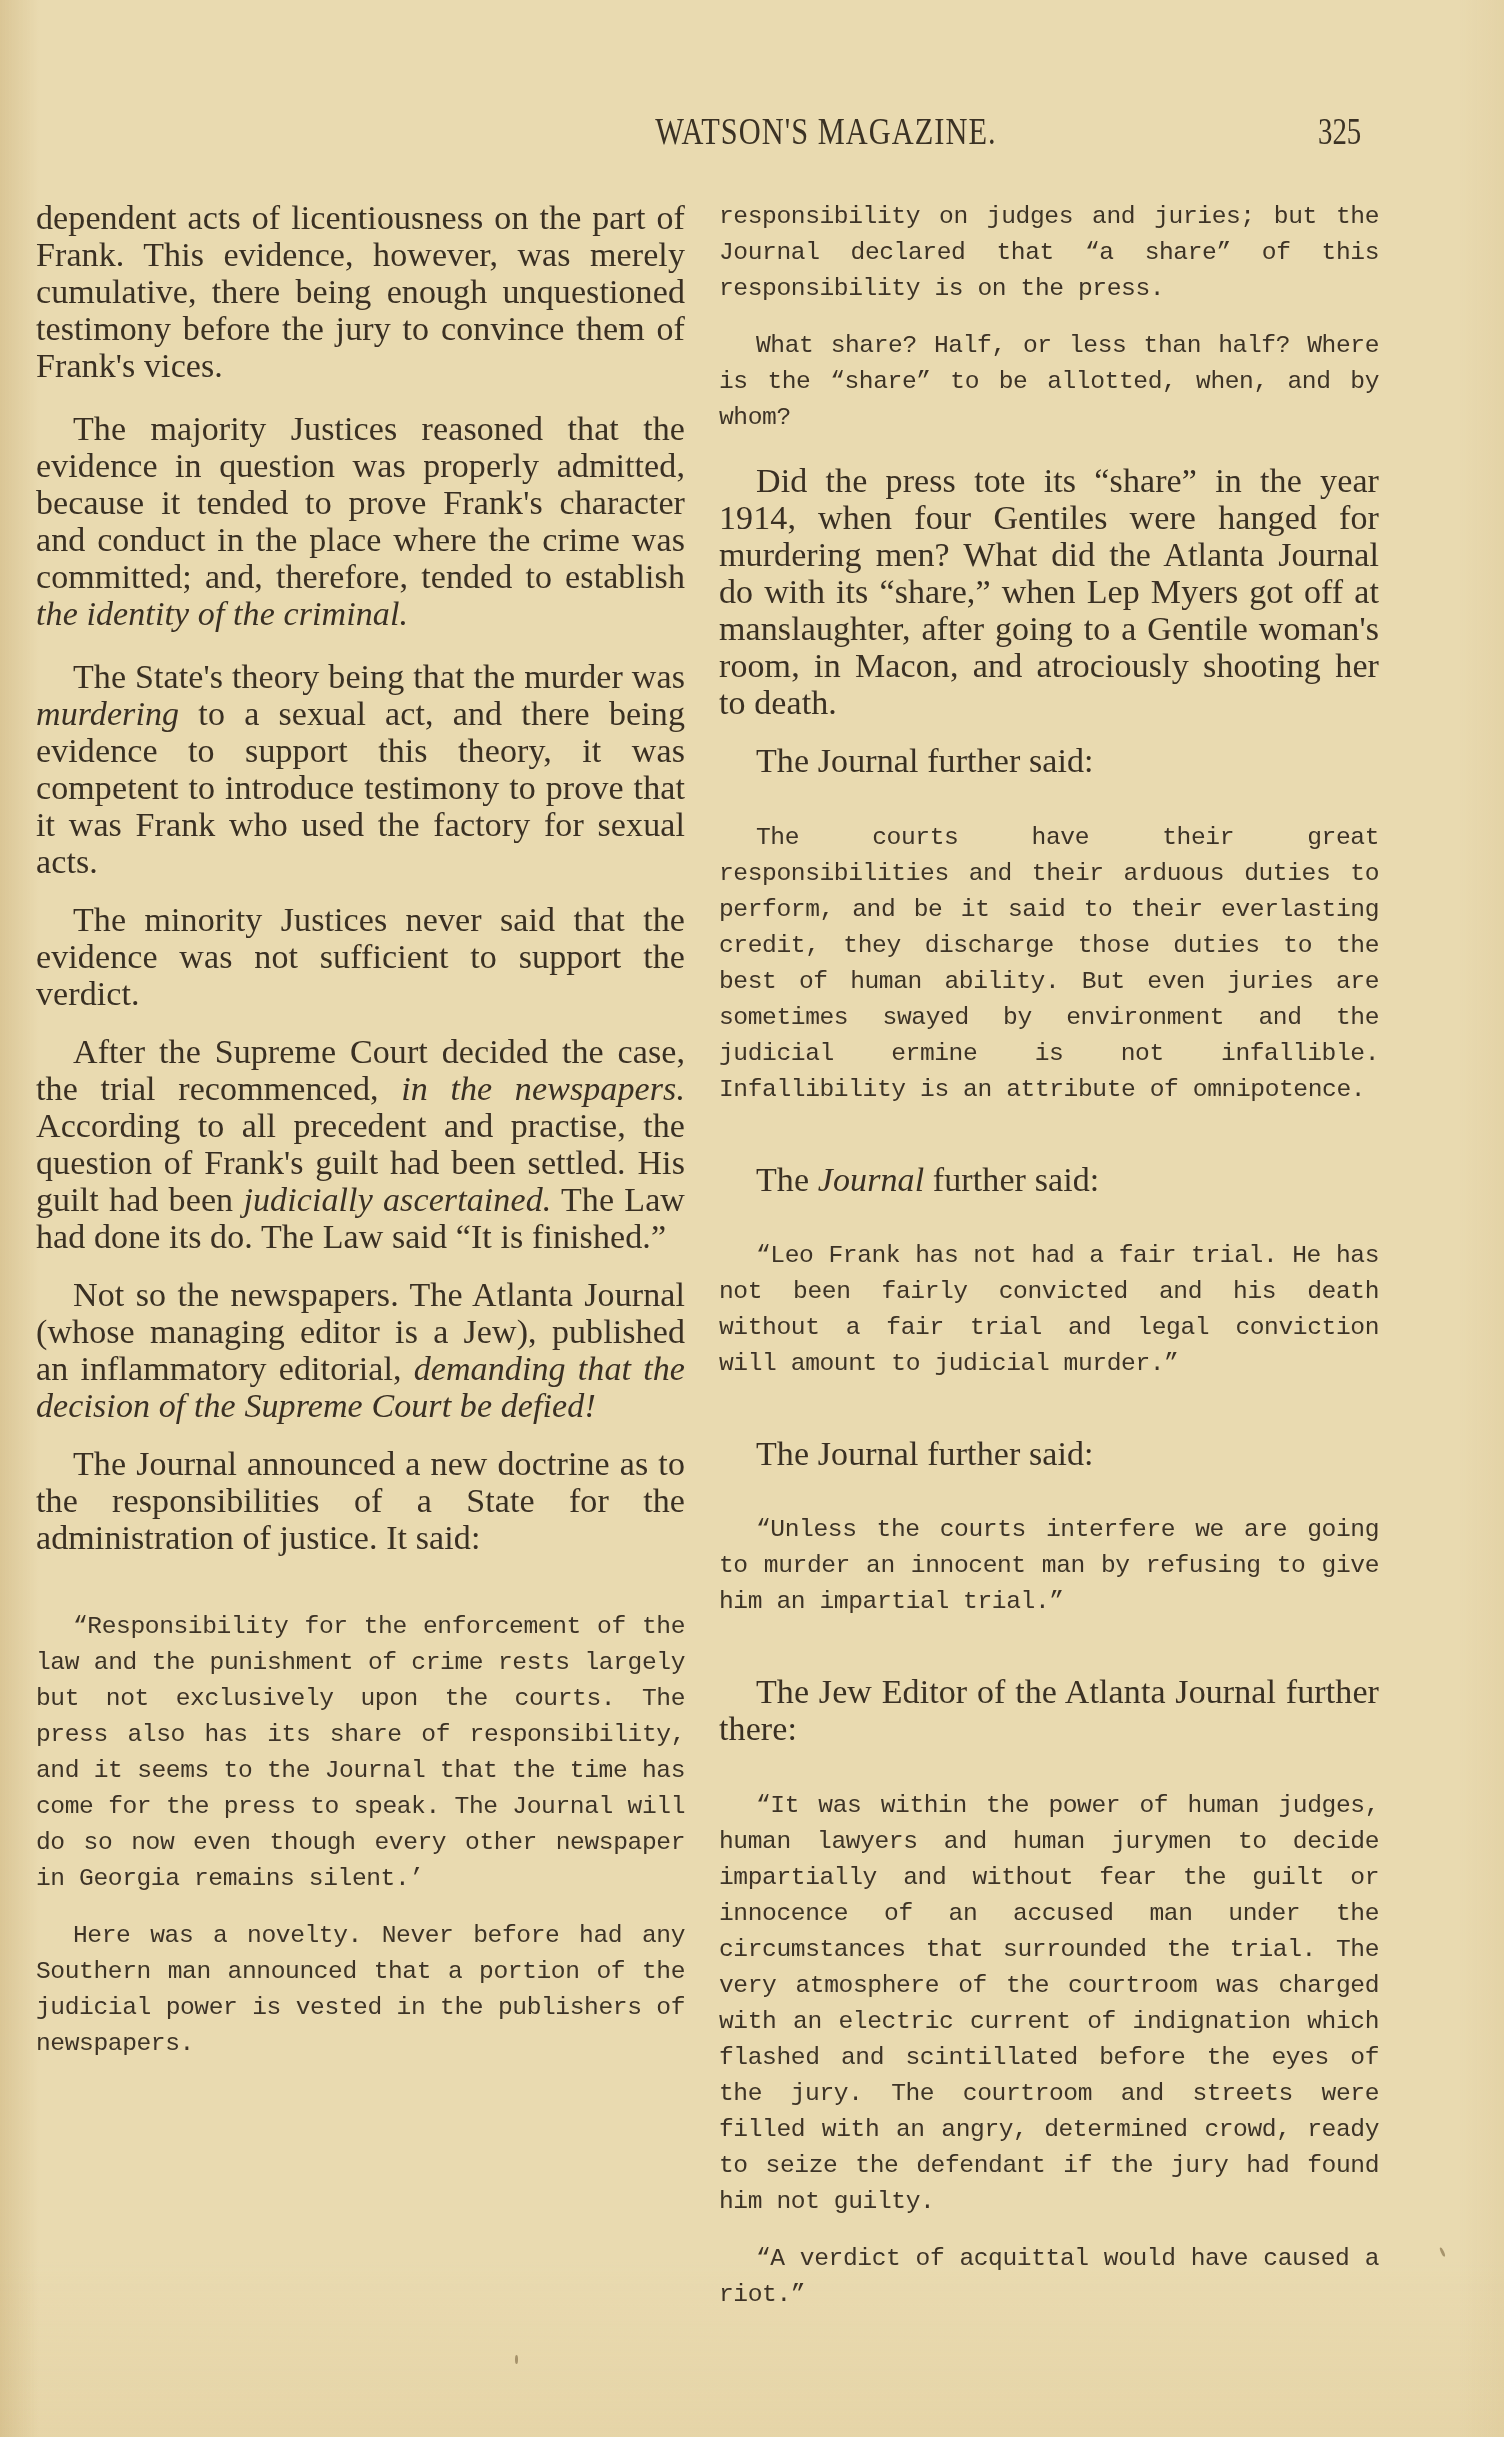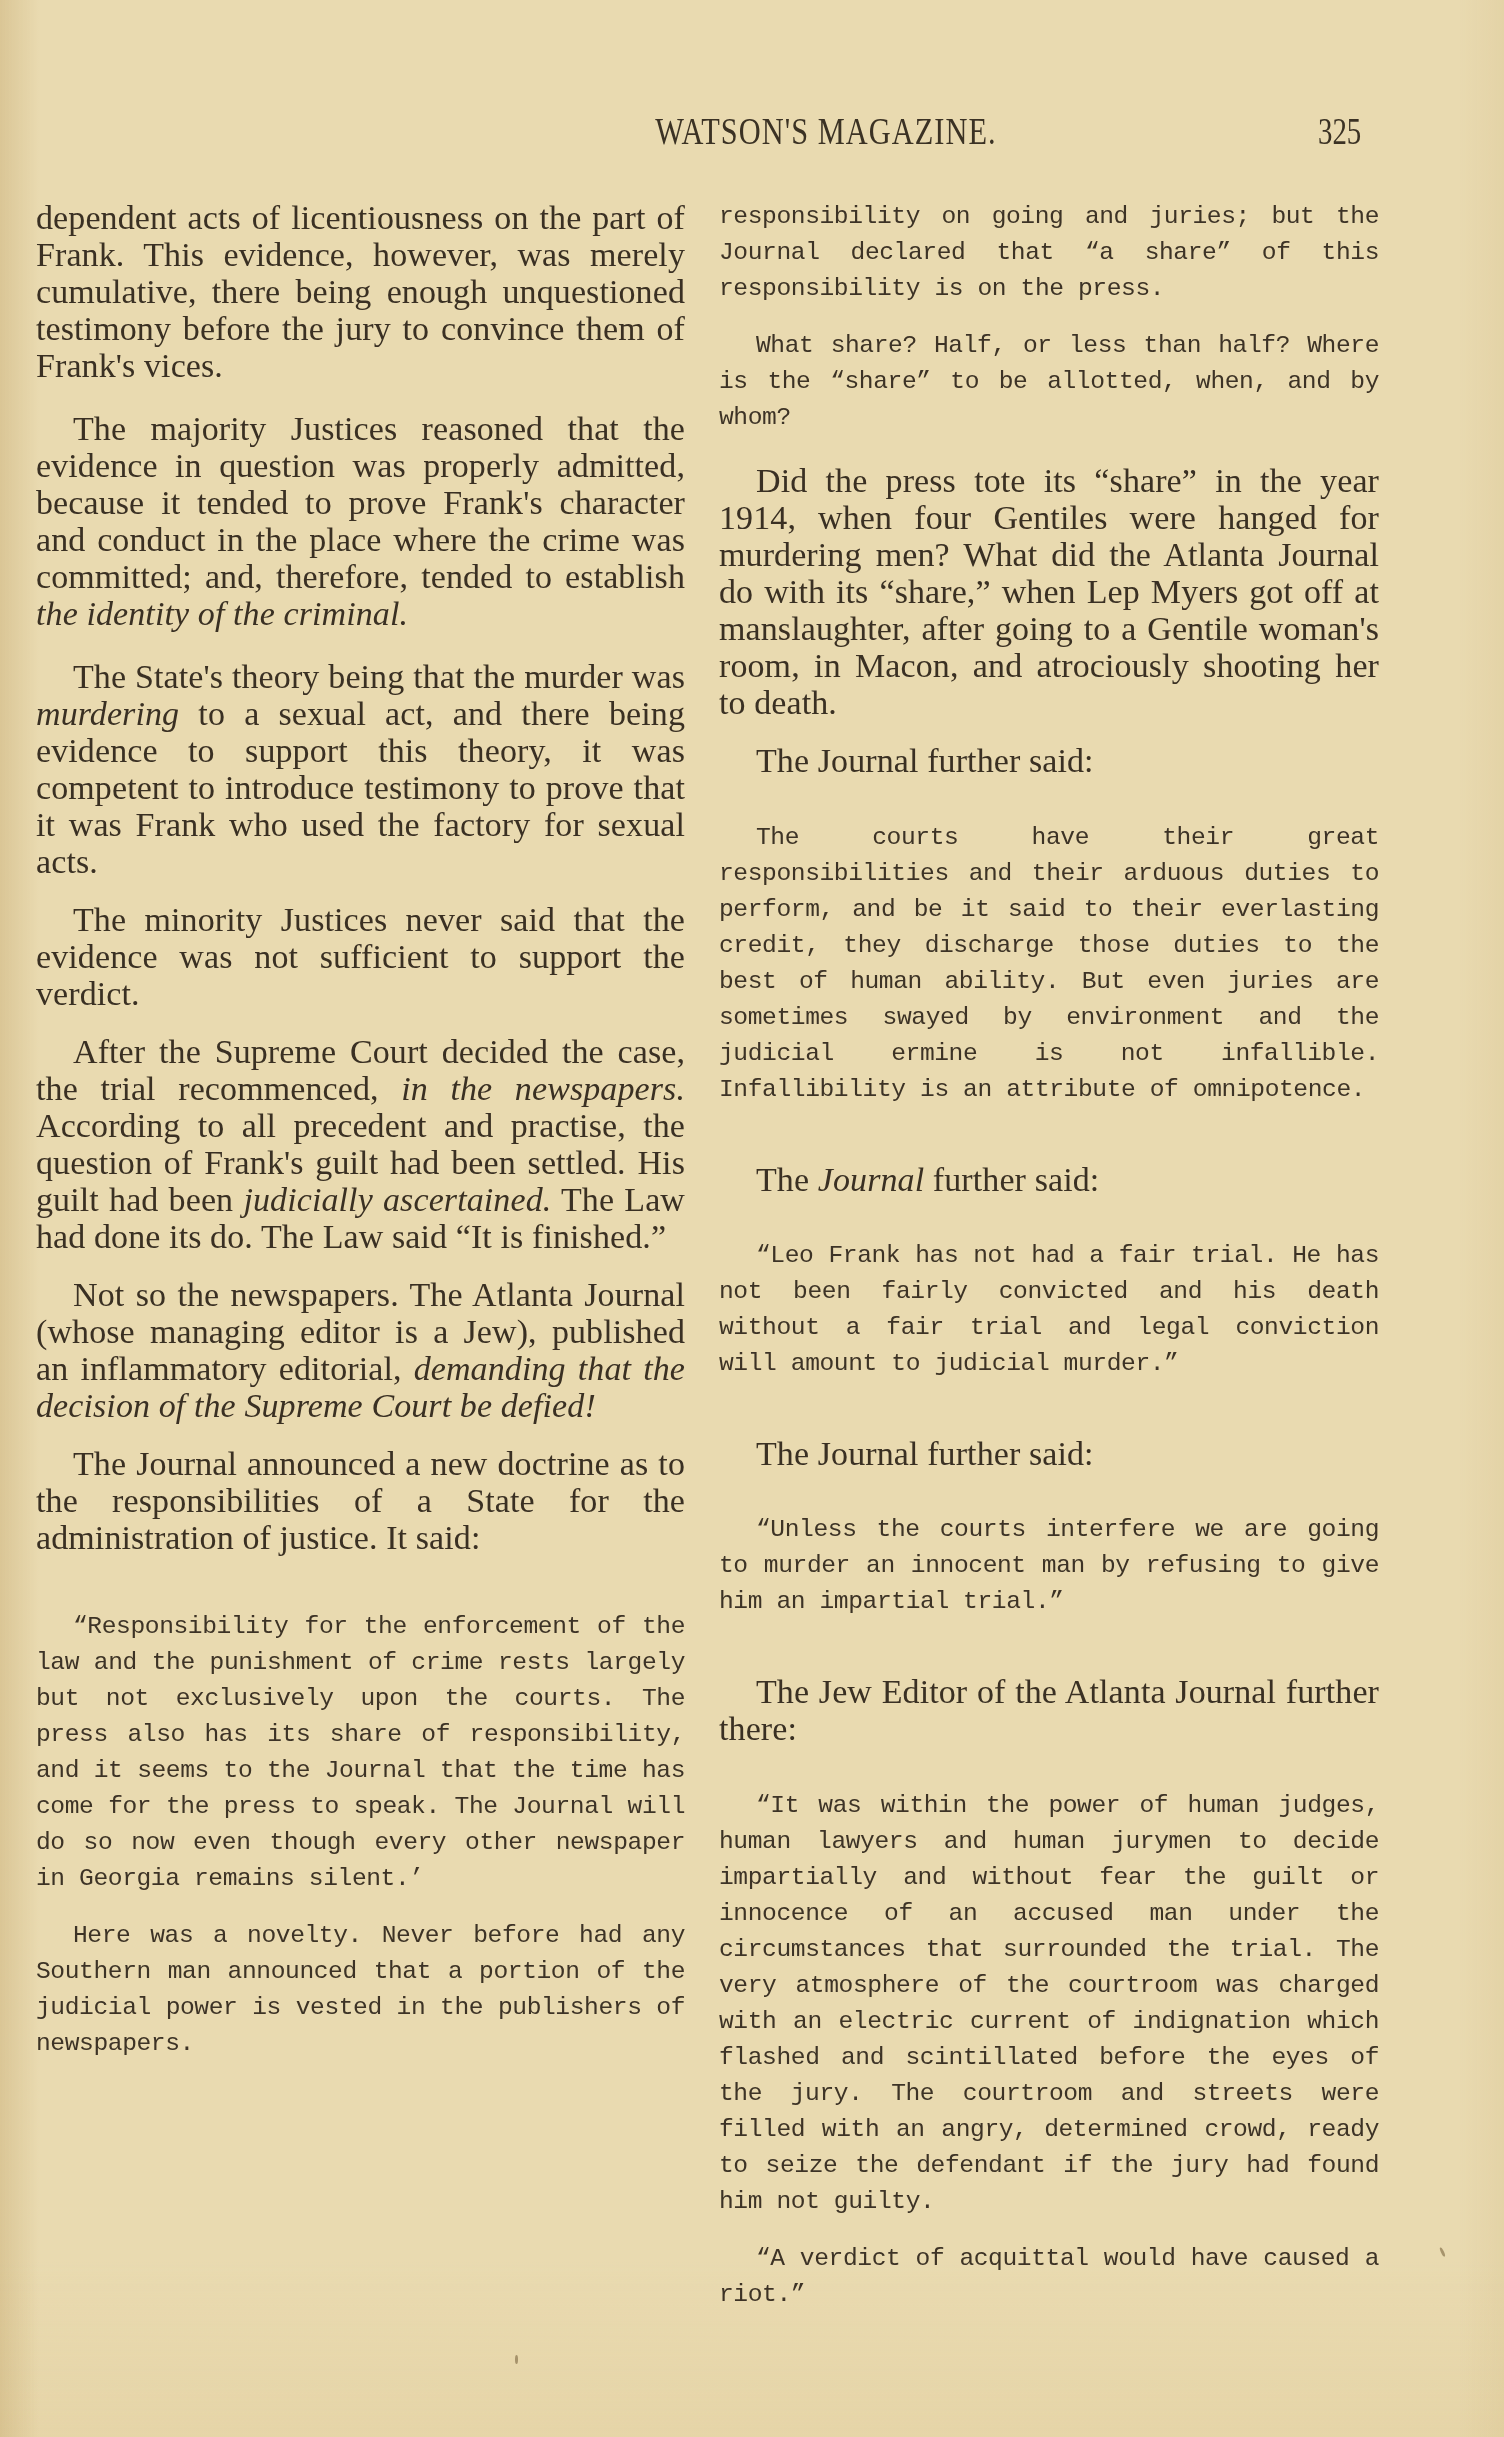--- a/index.html
+++ b/index.html
@@ -68,21 +68,21 @@
     <p class="serif indent">The minority Justices never said that the evidence was not sufficient to support the verdict.</p>
     <p class="serif indent"><span>After the Supreme Court decided the case, the trial recommenced, </span><i>in the newspapers.</i><span> According to all precedent and practise, the question of Frank's guilt had been settled. His guilt had been </span><i>judicially ascertained.</i><span> The Law had done its do. The Law said “It is finished.”</span></p>
     <p class="serif indent"><span>Not so the newspapers. The Atlanta Journal (whose managing editor is a Jew), published an inflammatory editorial, </span><i>demanding that the decision of the Supreme Court be defied!</i></p>
     <p class="serif indent">The Journal announced a new doctrine as to the responsibilities of a State for the administration of justice. It said:</p>
     <div class="gap-l"></div>
     <p class="mono indent">“Responsibility for the enforcement of the law and the punishment of crime rests largely but not exclusively upon the courts. The press also has its share of responsibility, and it seems to the Journal that the time has come for the press to speak. The Journal will do so now even though every other newspaper in Georgia remains silent.’</p>
     <p class="mono indent">Here was a novelty. Never before had any Southern man announced that a portion of the judicial power is vested in the publishers of newspapers.</p>
   </div>
 
   <div class="col col-right">
-    <p class="mono">responsibility on going and juries; but the Journal declared that “a share” of this responsibility is on the press.</p>
+    <p class="mono">responsibility on judges and juries; but the Journal declared that “a share” of this responsibility is on the press.</p>
     <p class="mono indent">What share? Half, or less than half? Where is the “share” to be allotted, when, and by whom?</p>
     <div class="gap-s"></div>
     <p class="serif indent">Did the press tote its “share” in the year 1914, when four Gentiles were hanged for murdering men? What did the Atlanta Journal do with its “share,” when Lep Myers got off at manslaughter, after going to a Gentile woman's room, in Macon, and atrociously shooting her to death.</p>
     <p class="serif indent">The Journal further said:</p>
     <div class="gap-m"></div>
     <p class="mono indent">The courts have their great responsibilities and their arduous duties to perform, and be it said to their everlasting credit, they discharge those duties to the best of human ability. But even juries are sometimes swayed by environment and the judicial ermine is not infallible. Infallibility is an attribute of omnipotence.</p>
     <div class="gap-l"></div>
     <p class="serif indent"><span>The </span><i>Journal</i><span> further said:</span></p>
     <div class="gap-m"></div>
     <p class="mono indent">“Leo Frank has not had a fair trial. He has not been fairly convicted and his death without a fair trial and legal conviction will amount to judicial murder.”</p>

